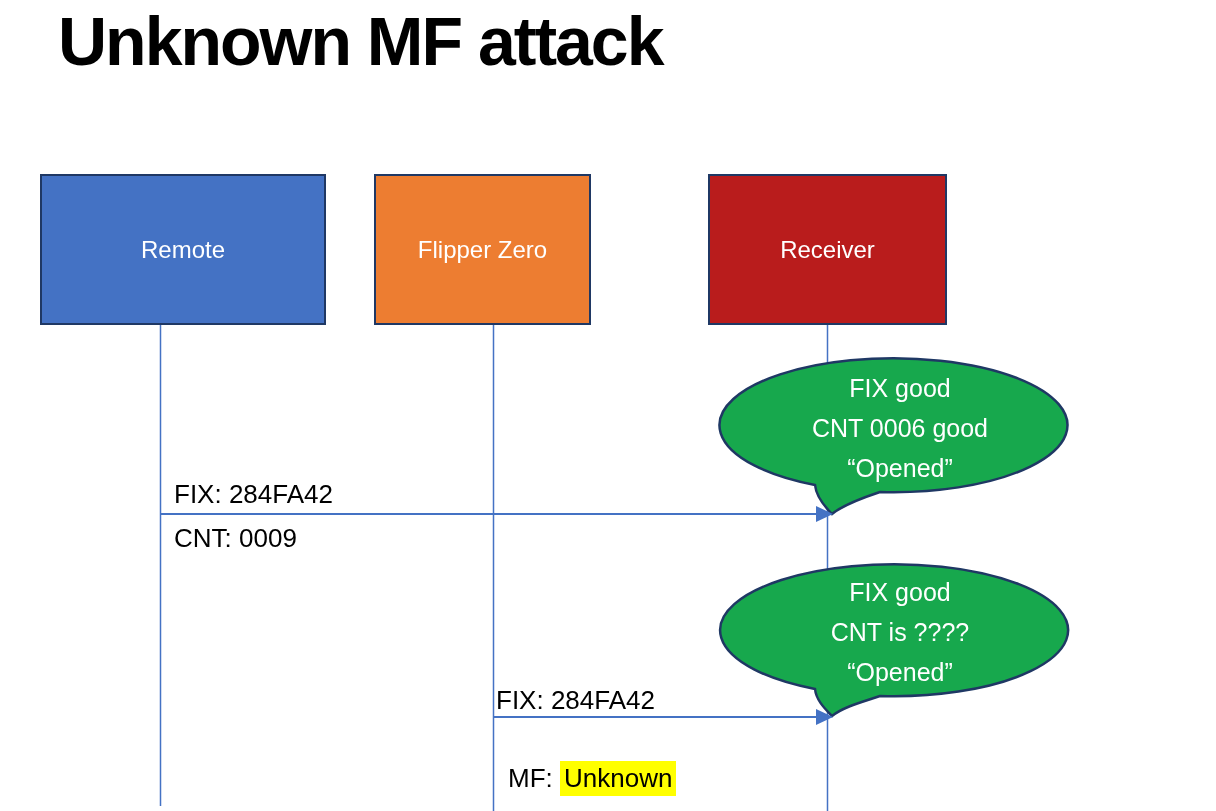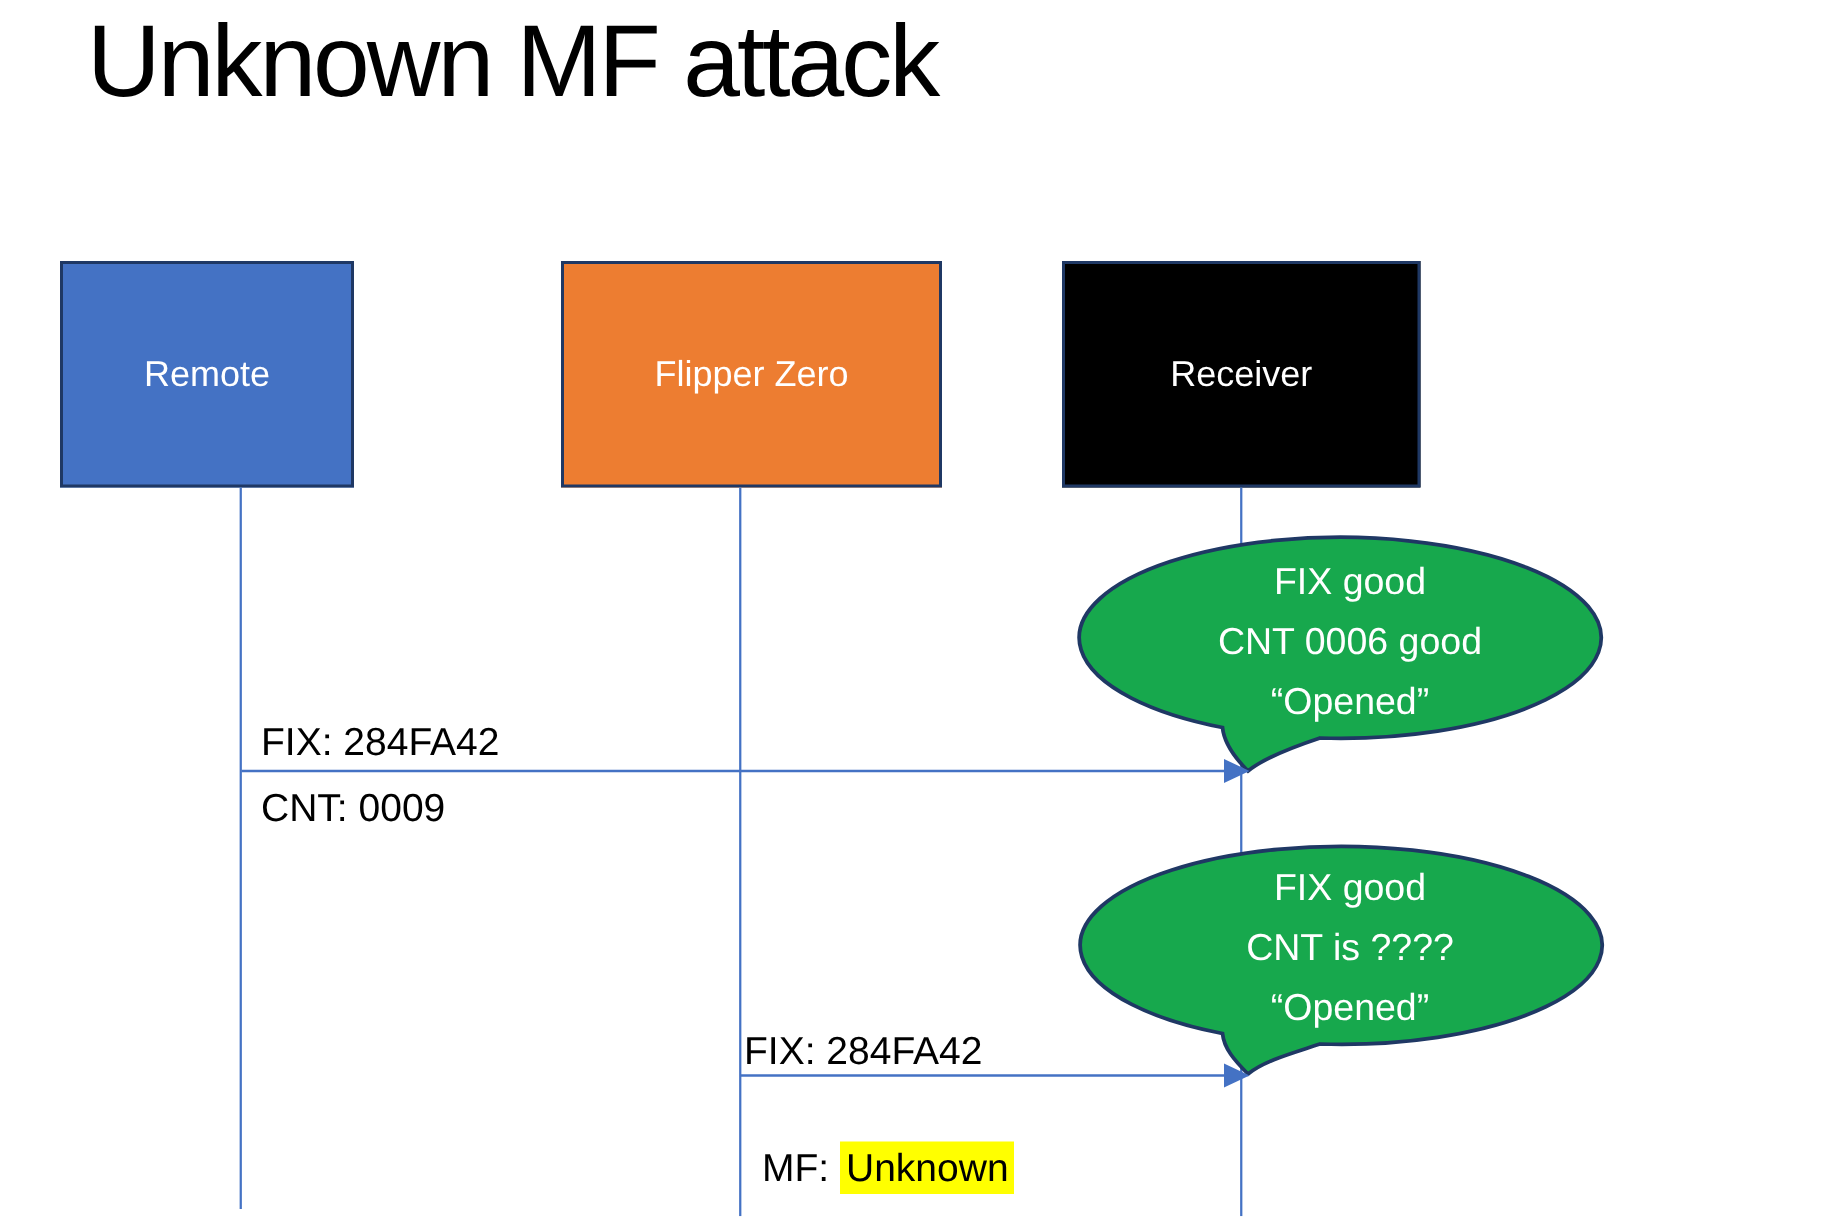--- a/index.html
+++ b/index.html
@@ -10,44 +10,44 @@
     background: #ffffff;
     overflow: hidden;
     font-family: "Liberation Sans", sans-serif;
   }
   .title {
     position: absolute;
     left: 58px;
     top: 2px;
     margin: 0;
     font-size: 68px;
-    font-weight: 400;
+    font-weight: 700;
     letter-spacing: -2px;
     color: #000000;
     font-family: "Liberation Sans", sans-serif;
     white-space: nowrap;
   }
   .actor {
     position: absolute;
     top: 174px;
     height: 151px;
     box-sizing: border-box;
     border: 2px solid #1F3864;
     display: flex;
     align-items: center;
     justify-content: center;
   }
   .actor span {
     color: #ffffff;
     font-size: 24px;
     white-space: nowrap;
   }
-  .actor-remote   { left: 40px;  width: 196px; background: #4472C4; }
-  .actor-flipper  { left: 374px; width: 254px; background: #ED7D31; align-items: center; }
-  .actor-receiver { left: 708px; width: 239px; background: #000000; }
+  .actor-remote   { left: 40px;  width: 286px; background: #4472C4; }
+  .actor-flipper  { left: 374px; width: 217px; background: #ED7D31; align-items: center; }
+  .actor-receiver { left: 708px; width: 239px; background: #b91c1c; }
 
   .overlay {
     position: absolute;
     left: 0; top: 0;
     width: 1216px; height: 811px;
   }
 
   .msg-line {
     position: absolute;
     font-size: 26px;

